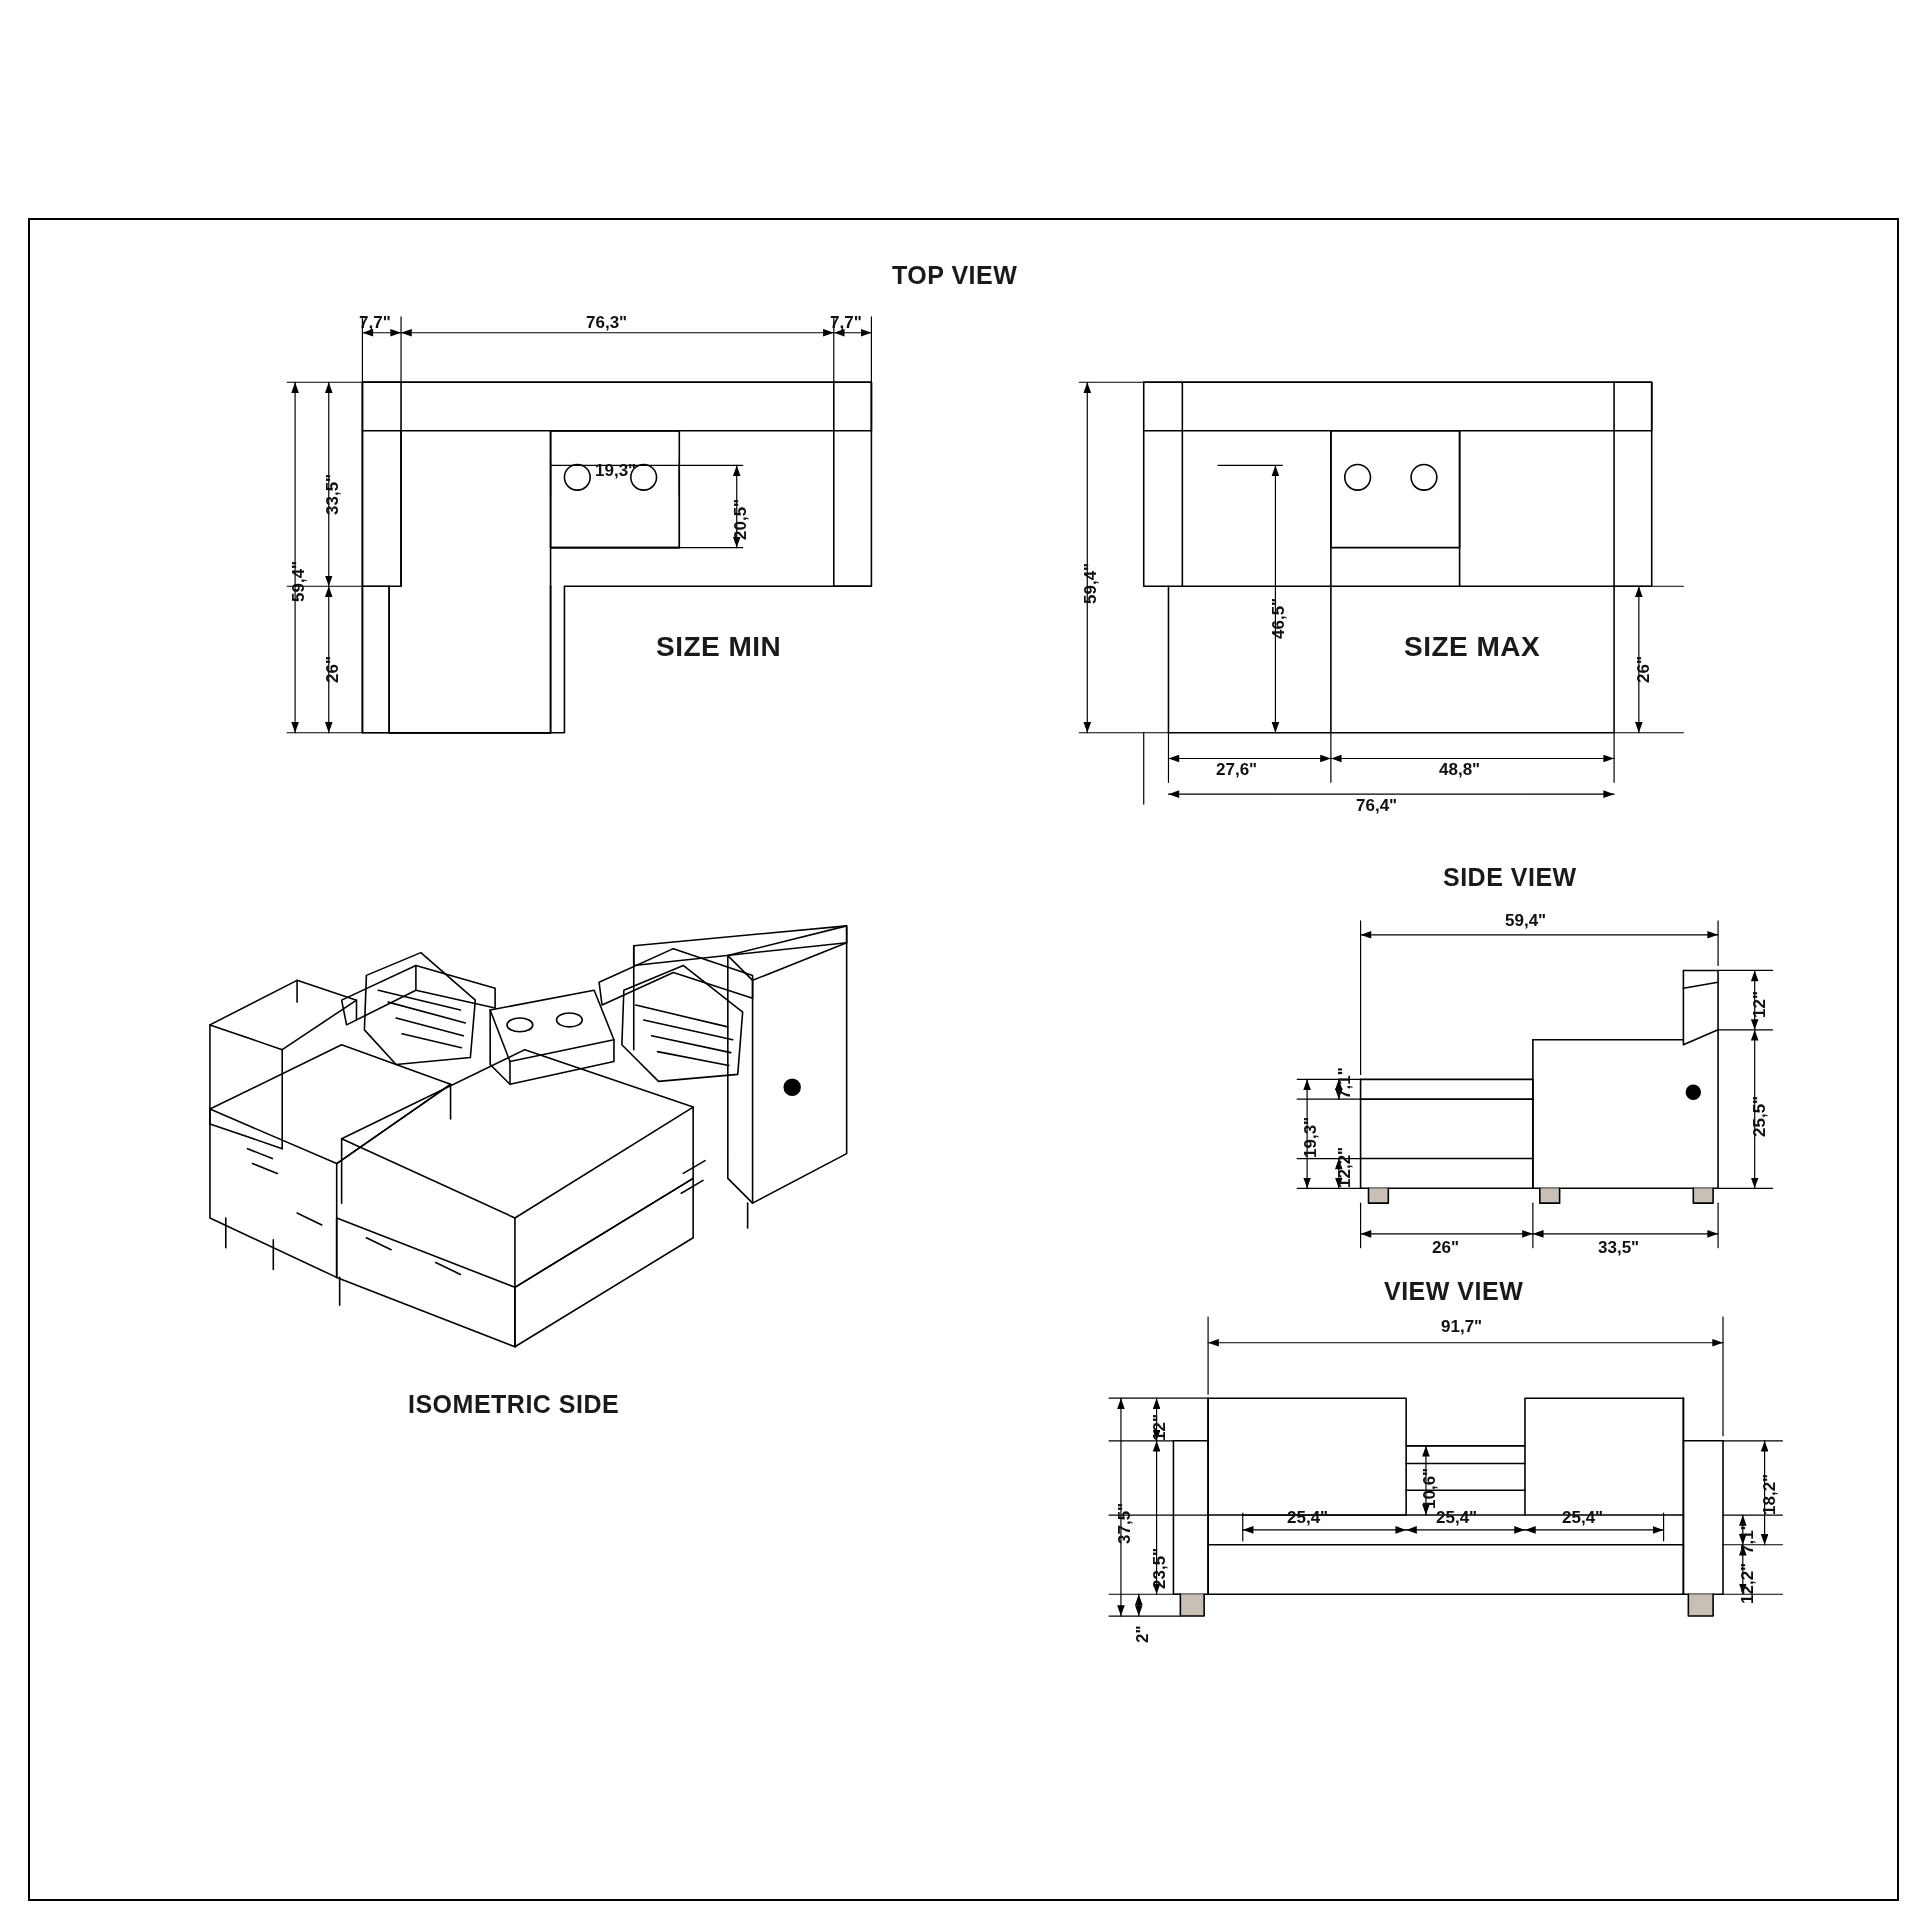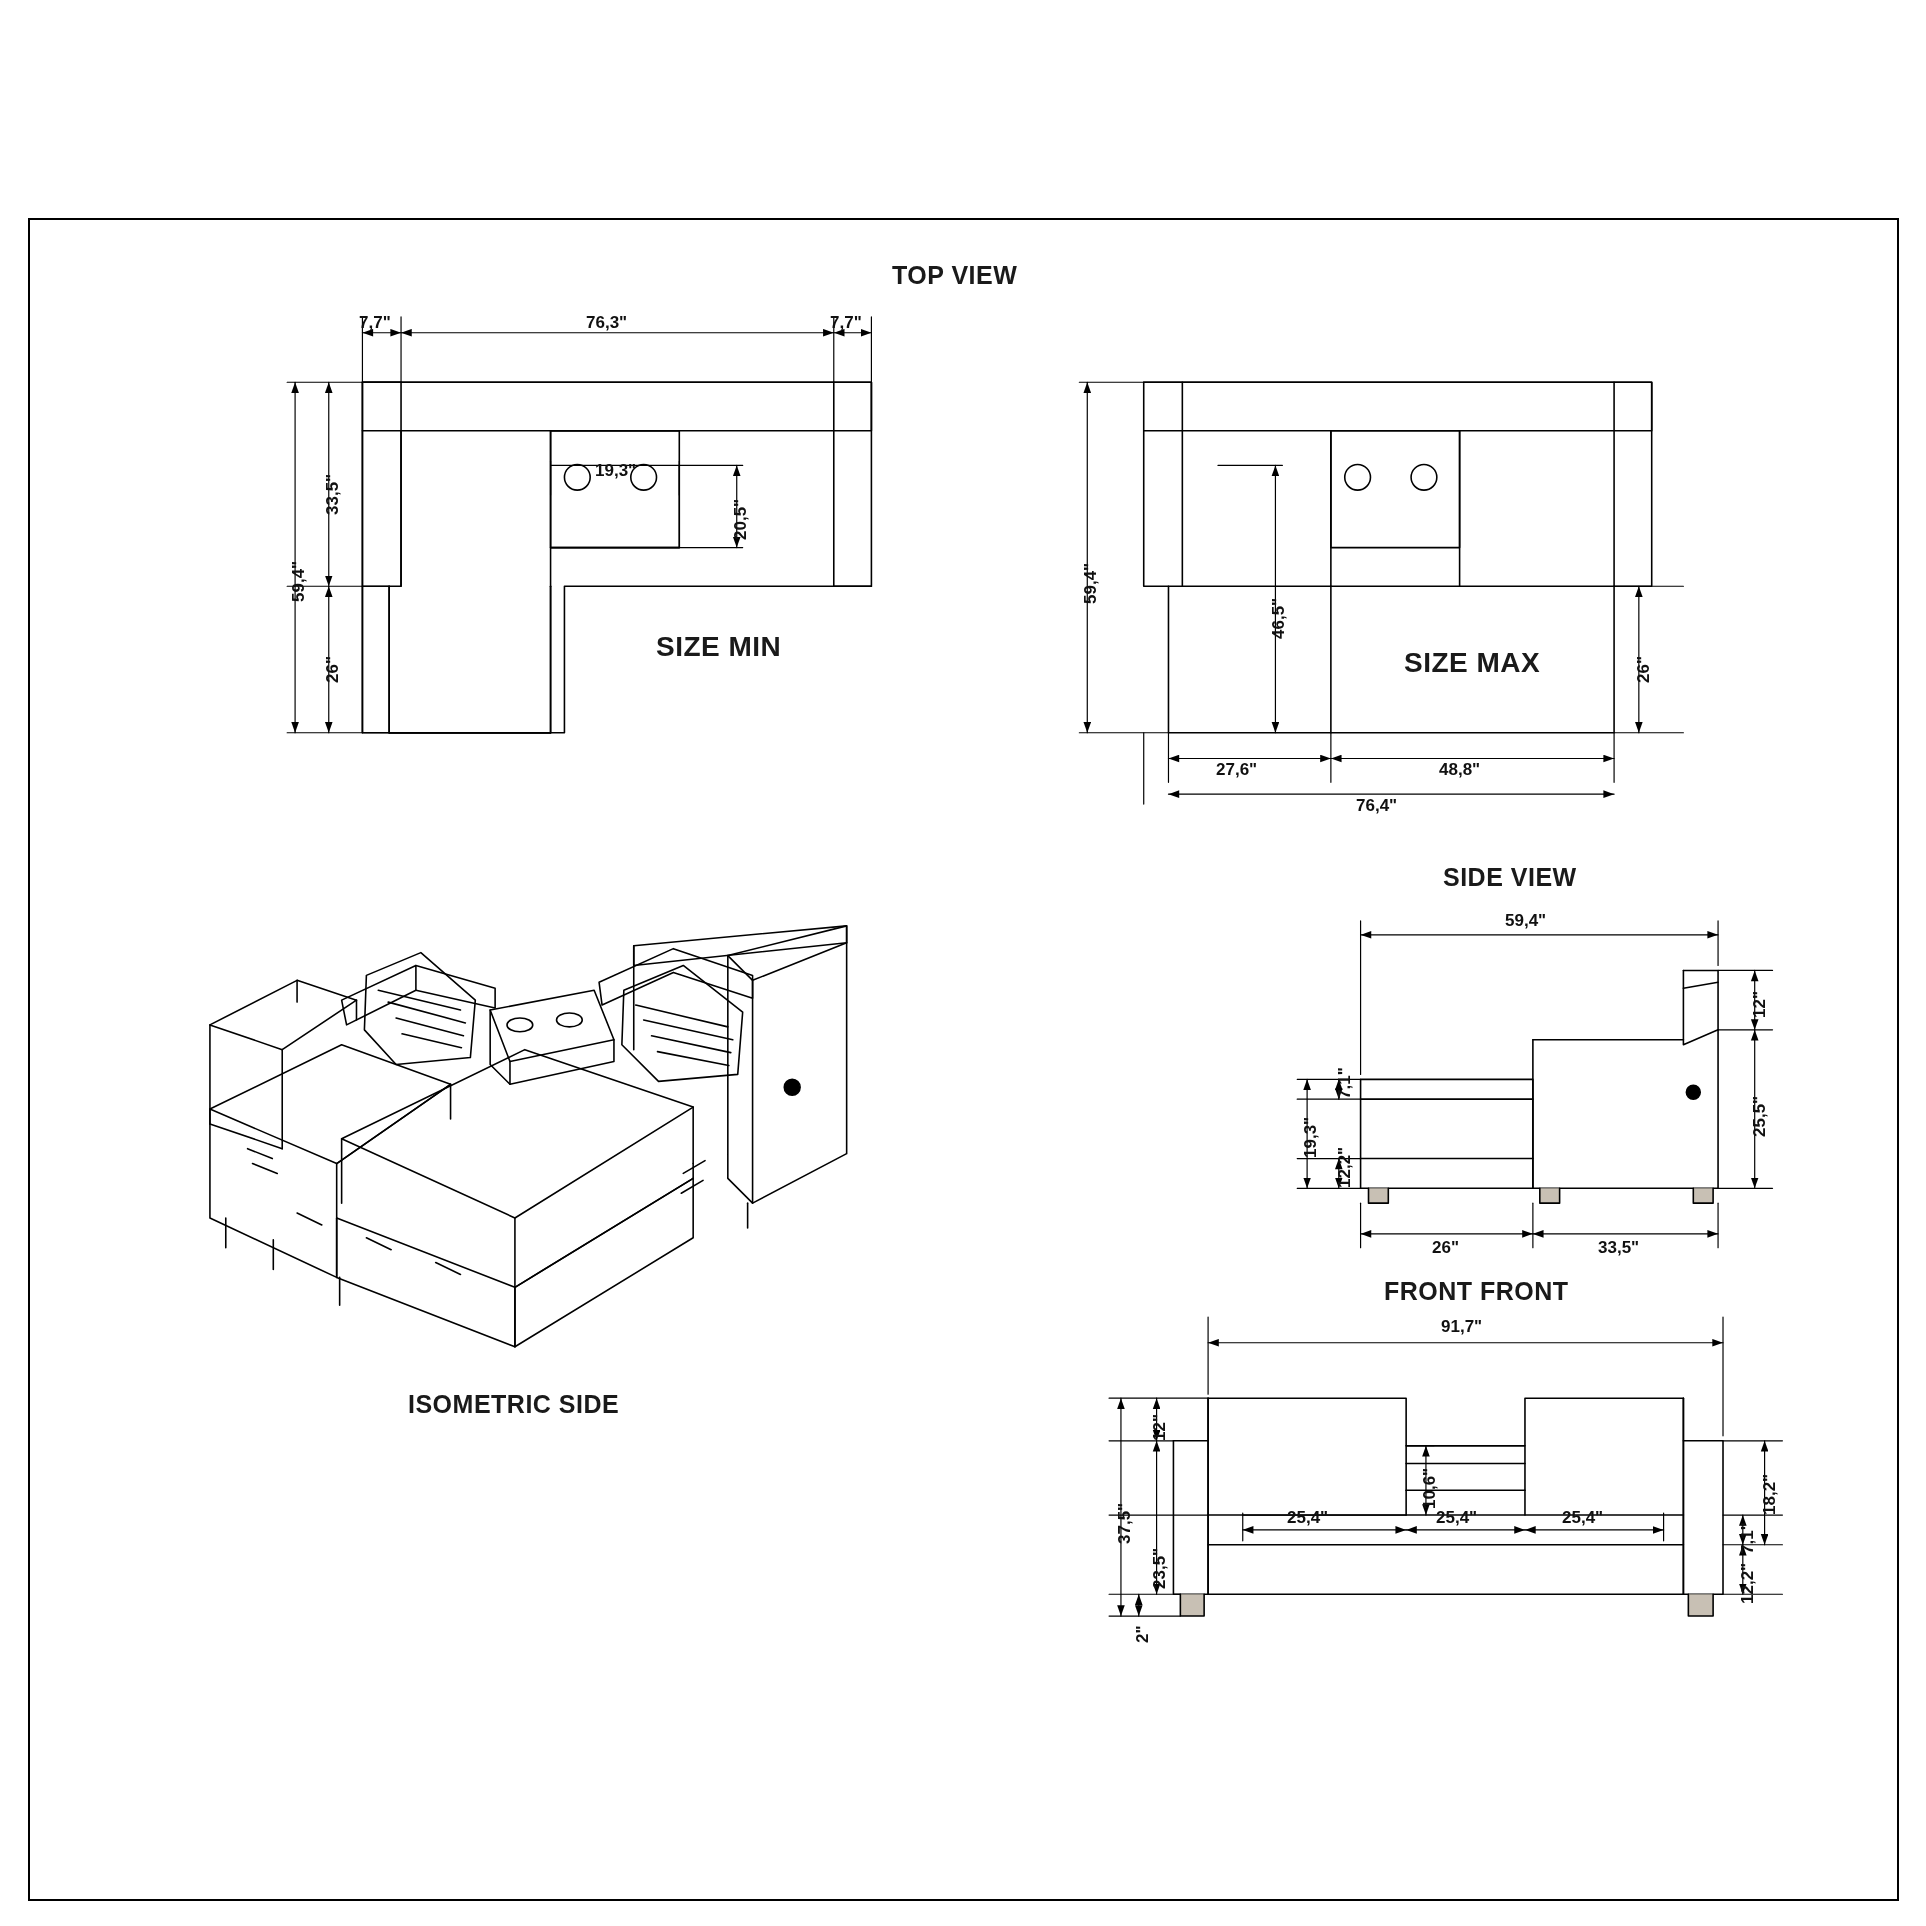--- a/index.html
+++ b/index.html
@@ -335,25 +335,25 @@
         <path d="M343,1290 L343,1318"></path>
         <path d="M755,1215 L755,1240"></path>
       </g>
     </g>
   </svg>
 
   <div class="lbl title-lbl" style="left:892px; top:261px;">TOP VIEW</div>
 
   <div class="lbl sub-lbl" style="left:656px; top:631px;">SIZE MIN</div>
 
-  <div class="lbl sub-lbl" style="left:1404px; top:631px;margin-top:16px;">SIZE MAX</div>
+  <div class="lbl sub-lbl" style="left:1404px; top:631px;">SIZE MAX</div>
 
   <div class="lbl title-lbl" style="left:1443px; top:863px;">SIDE VIEW</div>
 
-  <div class="lbl title-lbl" style="left:1384px; top:1277px;">FRONT FRONT</div>
+  <div class="lbl title-lbl" style="left:1384px; top:1277px;">VIEW VIEW</div>
 
   <div class="lbl title-lbl" style="left:408px; top:1390px;">ISOMETRIC SIDE</div>
 
   <div class="dim" style="left:359px; top:313px;">7,7"</div>
   <div class="dim" style="left:586px; top:313px;">76,3"</div>
   <div class="dim" style="left:830px; top:313px;">7,7"</div>
   <div class="dim vert" style="left:323px; top:515px;">33,5"</div>
   <div class="dim vert" style="left:289px; top:602px;">59,4"</div>
   <div class="dim vert" style="left:323px; top:683px;">26"</div>
   <div class="dim" style="left:595px; top:461px;">19,3"</div>

